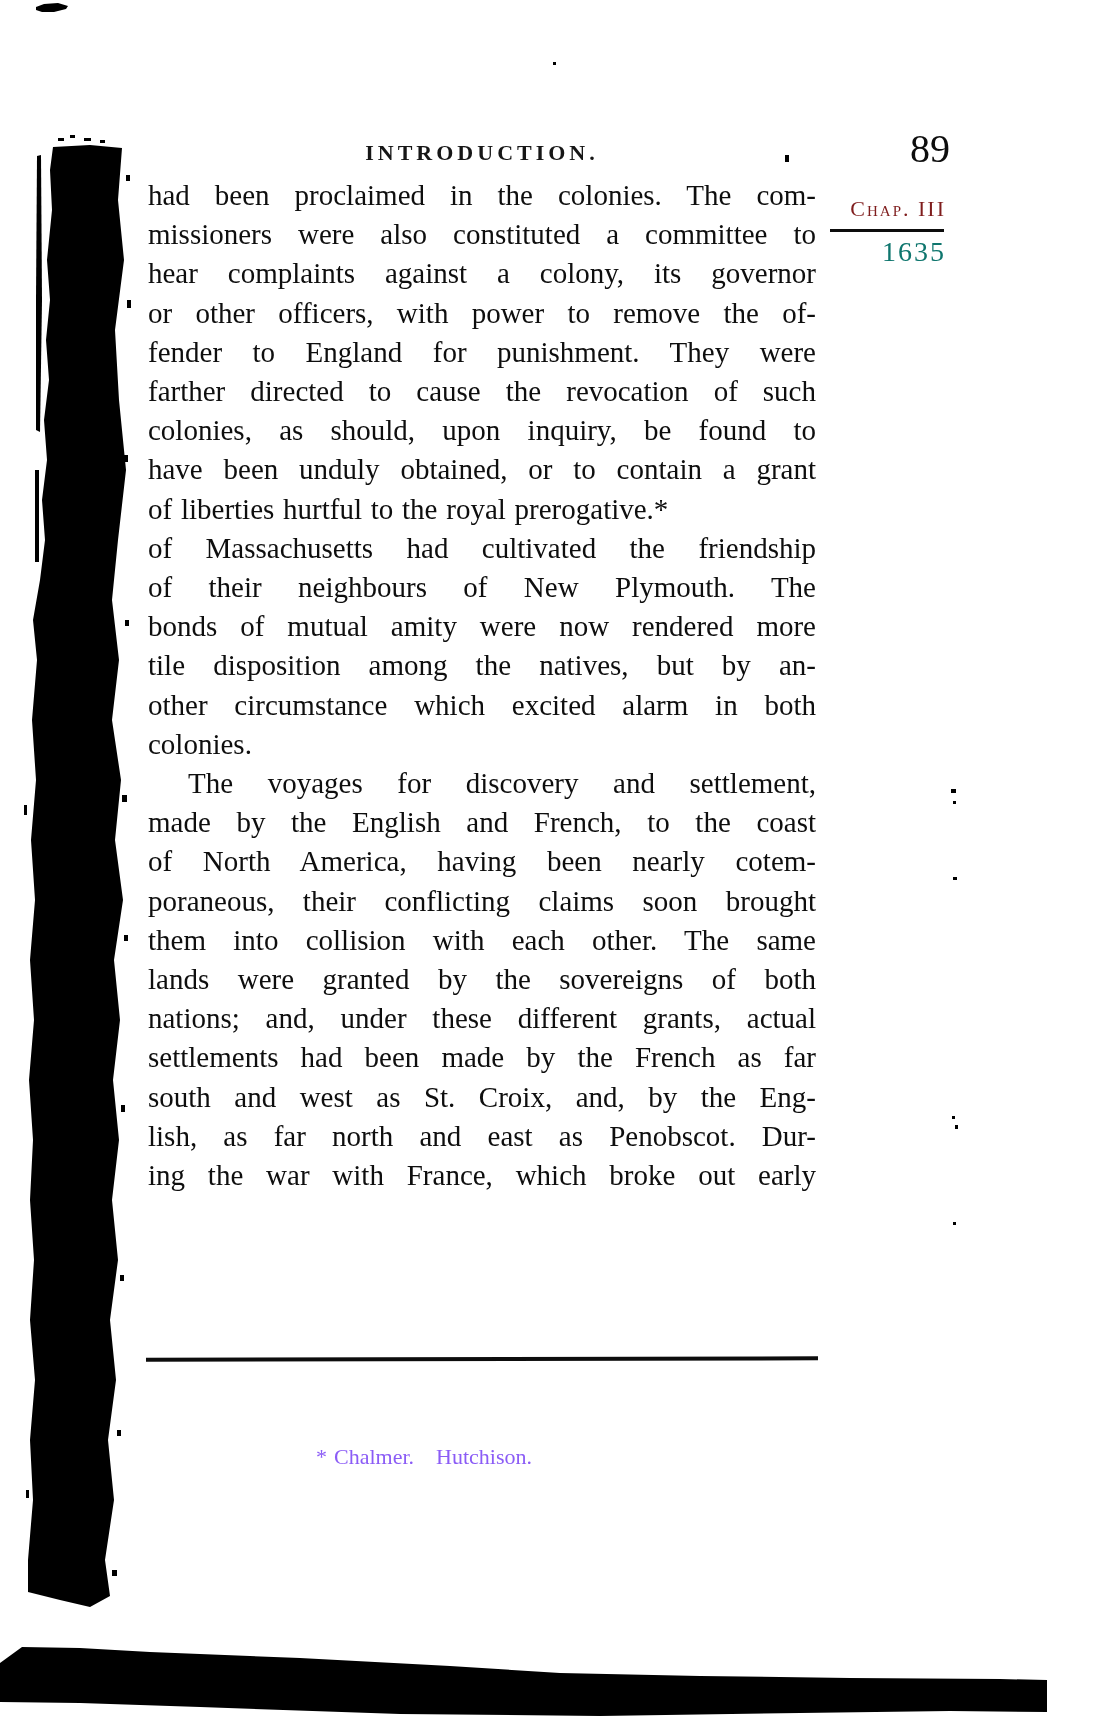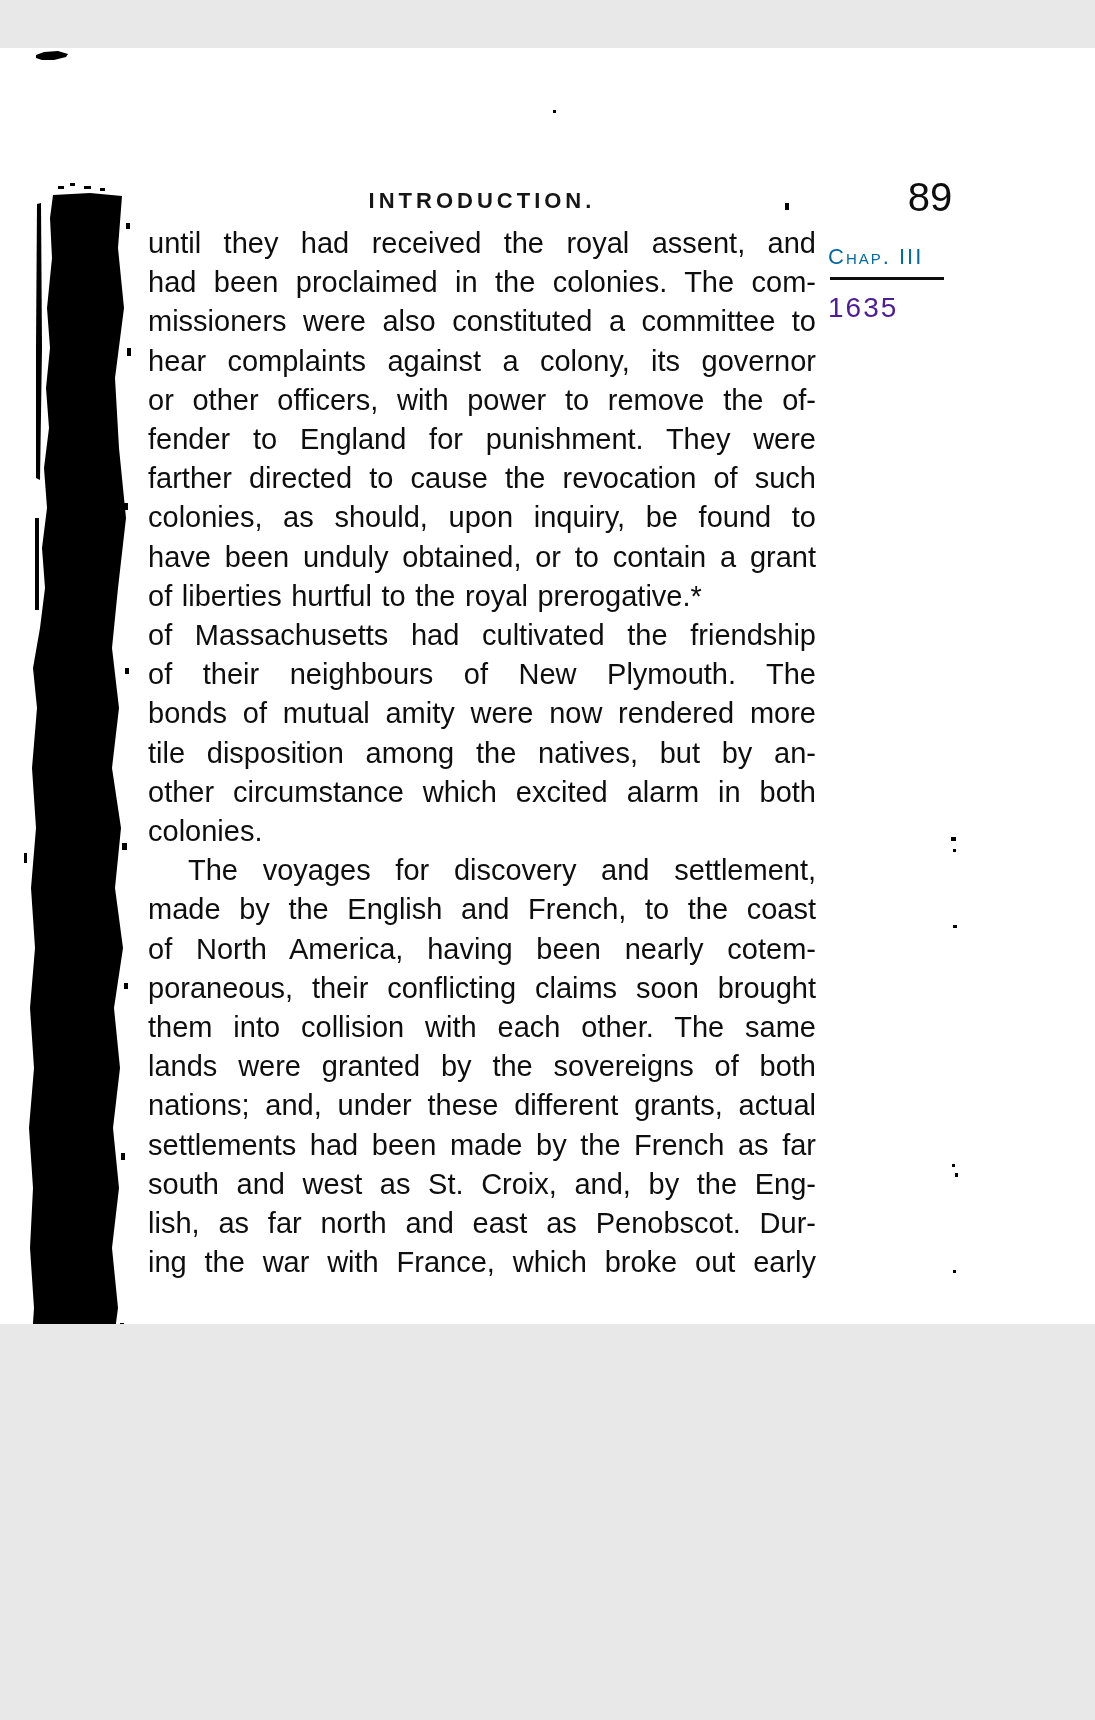--- a/index.html
+++ b/index.html
@@ -3,26 +3,25 @@
 <meta charset="utf-8">
 <style>
   html, body {
     margin: 0;
     padding: 0;
     background: #e8e8e8;
   }
   #page {
     position: relative;
     width: 1095px;
-    height: 1276px;
+    height: 1720px;
     background: #ffffff;
     overflow: hidden;
-    font-family: Liberation Sans, sans-serif;
+    font-family: Liberation Serif, serif;
     color: #0d0d0d;
-    margin-top: 48px;
   }
   
   #running-head {
     position: absolute;
     left: 148px; top: 140px; width: 668px;
     text-align: center;
     font-size: 22px;
     line-height: 26px;
     letter-spacing: 4px;
     font-weight: bold;
@@ -33,40 +32,40 @@
     left: 898px; top: 126px; width: 64px;
     text-align: center;
     font-size: 40px;
     line-height: 46px;
     color: #0d0d0d;
   }
   
   #chapter-note {
     position: absolute;
     left: 828px; top: 196px; width: 118px;
-    text-align: left;
+    text-align: right;
     font-variant: small-caps;
     font-size: 22px;
     line-height: 25px;
     letter-spacing: 2px;
-    color: #0369a1;
+    color: #7f1d1d;
   }
   #chapter-rule {
     position: absolute;
     left: 830px; top: 229px; width: 114px; height: 3px;
     background: #0d0d0d;
   }
   #year-note {
     position: absolute;
-    left: 828px; top: 244px; width: 118px;
-    text-align: left;
+    left: 828px; top: 236px; width: 118px;
+    text-align: right;
     font-size: 28px;
     line-height: 32px;
     letter-spacing: 2px;
-    color: #4c1d95;
+    color: #0f766e;
   }
   
   #body-text {
     position: absolute;
     left: 148px; top: 176px; width: 668px;
     font-size: 29px;
     line-height: 39.2px;
     word-spacing: 1.5px;
     color: #0e0e0e;
   }
@@ -163,21 +162,20 @@
 
   <div id="running-head">INTRODUCTION.</div>
 
   <div id="page-number">89</div>
 
   <div id="chapter-note">Chap. III</div>
   <div id="chapter-rule"></div>
   <div id="year-note">1635</div>
 
   <div id="body-text">
-      <div class="line">until they had received the royal assent, and</div>
       <div class="line">had been proclaimed in the colonies. The com-</div>
       <div class="line">missioners were also constituted a committee to</div>
       <div class="line">hear complaints against a colony, its governor</div>
       <div class="line">or other officers, with power to remove the of-</div>
       <div class="line">fender to England for punishment. They were</div>
       <div class="line">farther directed to cause the revocation of such</div>
       <div class="line">colonies, as should, upon inquiry, be found to</div>
       <div class="line">have been unduly obtained, or to contain a grant</div>
       <div class="line last">of liberties hurtful to the royal prerogative.*</div>
       <div class="line">of Massachusetts had cultivated the friendship</div>

